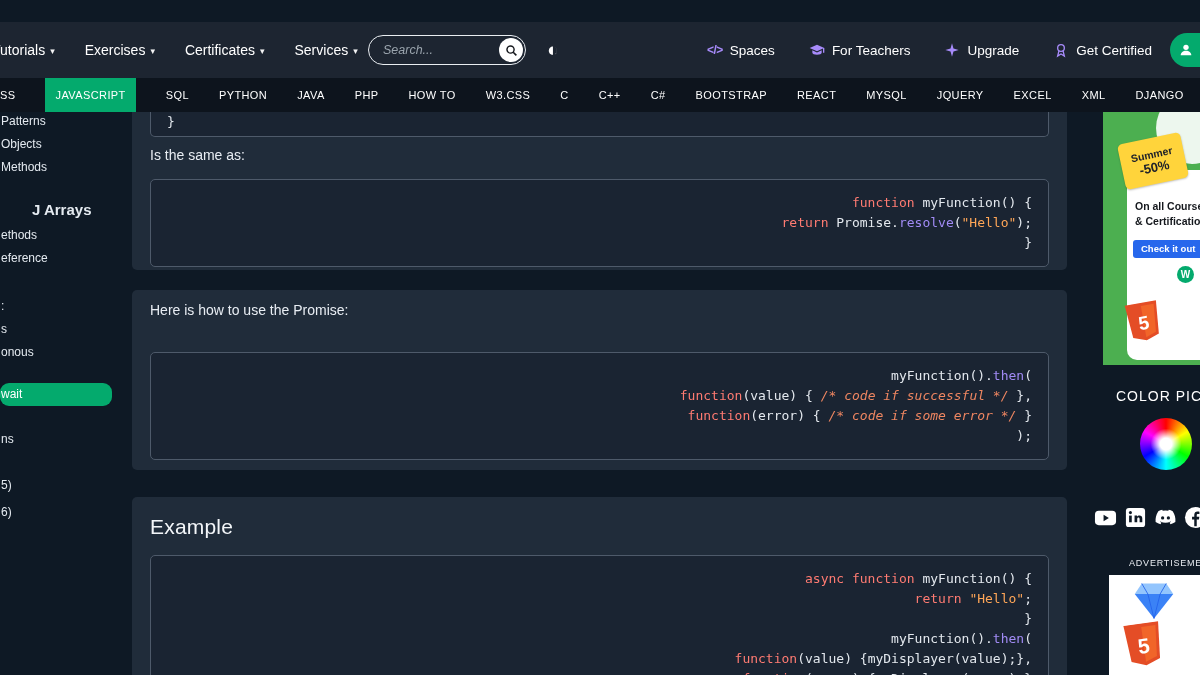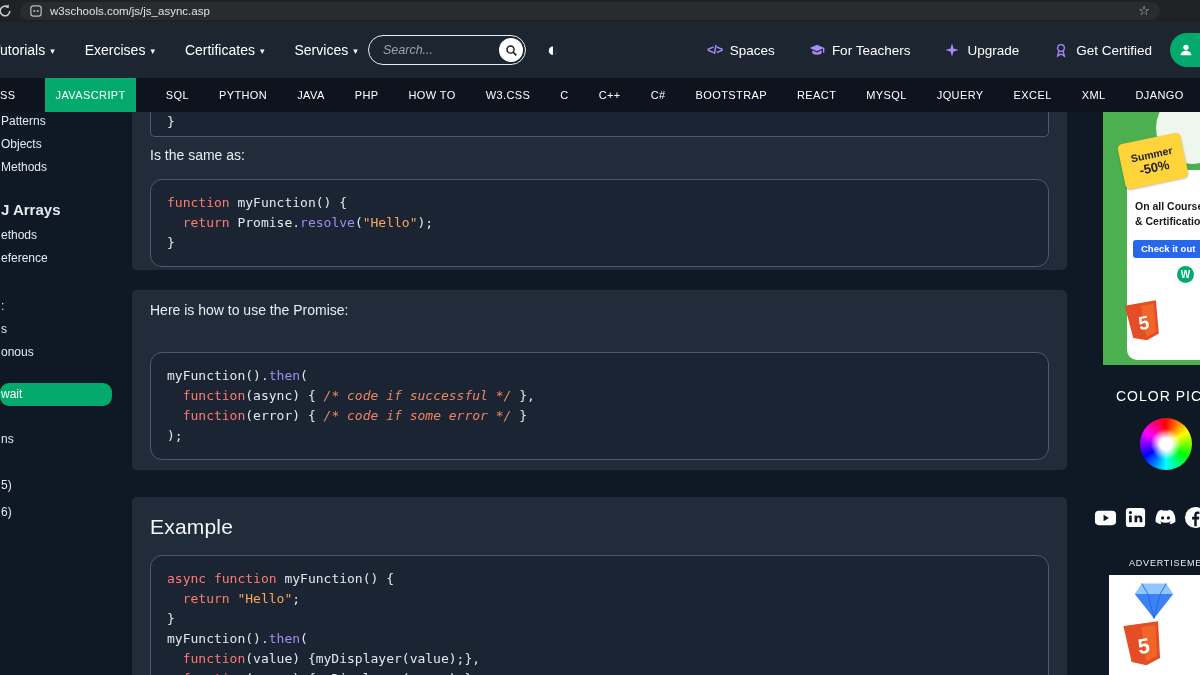--- a/index.html
+++ b/index.html
@@ -46,30 +46,30 @@
   .signin svg{width:16px;height:16px;}
 
   
   .tabbar{position:absolute;left:0;top:78px;width:1200px;height:34px;background:var(--tabbar-bg);display:flex;align-items:center;gap:30px;overflow:hidden;}
   .tab{color:#fff;font-size:11px;font-weight:normal;letter-spacing:.4px;white-space:nowrap;cursor:pointer;line-height:34px;}
   .tab-active{background:var(--green);padding:0 10px;}
 
   
   .sidebar{position:absolute;left:0;top:112px;width:112px;height:563px;background:var(--page-bg);}
   .side-item{position:absolute;left:0;width:112px;height:23px;line-height:23px;font-size:12px;color:#e4eaf0;white-space:nowrap;overflow:hidden;cursor:pointer;padding-left:1px;}
-  .side-heading{font-size:15px;font-weight:bold;height:27px;line-height:27px;}
+  .side-heading{font-size:15px;font-weight:bold;height:27px;line-height:27px;margin-left:31px;}
   .side-selected{background:var(--green);color:#fff;border-radius:9px;}
 
   
   .panel{position:absolute;left:132px;width:935px;background:var(--panel-bg);border-radius:5px;padding:0 18px;}
   .panel-1{top:112px;height:158px;border-radius:0 0 5px 5px;}
   .panel-2{top:290px;height:180px;}
   .panel-3{top:497px;height:200px;}
   .lead{font-size:14px;color:var(--text);}
-  .codeblock{background:var(--code-bg);border:1px solid var(--code-border);border-radius:12px;padding:13px 16px;font-family:"DejaVu Sans Mono","Liberation Mono",monospace;font-size:13px;line-height:20px;}
+  .codeblock{background:var(--code-bg);border:1px solid var(--code-border);border-radius:5px;padding:13px 16px;font-family:"DejaVu Sans Mono","Liberation Mono",monospace;font-size:13px;line-height:20px;text-align:right;}
   .code-stub{background:var(--code-bg);border:1px solid var(--code-border);border-top:none;border-radius:0 0 5px 5px;padding:1px 16px 6px;font-family:"DejaVu Sans Mono","Liberation Mono",monospace;font-size:13px;line-height:17px;}
   .code-line{white-space:pre;}
   .tok-pln{color:#e3e8ee;}
   .tok-kw{color:#ff7b72;}
   .tok-prop{color:#a18bf5;}
   .tok-str{color:#ffa657;}
   .tok-com{color:#ef8661;font-style:italic;}
   .example-title{font-size:21px;color:#f3f6f9;font-weight:400;letter-spacing:.2px;}
 
   
@@ -93,35 +93,20 @@
   .adlabel{position:absolute;left:1129px;top:558px;font-size:9px;color:#e8ecf1;letter-spacing:.8px;white-space:nowrap;}
   .ad2{position:absolute;left:1109px;top:575px;width:91px;height:100px;background:#fff;overflow:hidden;}
   .ad2-diamond{position:absolute;left:24px;top:6px;width:42px;height:40px;}
   .ad2-shield{position:absolute;left:14px;top:48px;width:42px;height:48px;transform:rotate(-8deg);}
 </style>
 </head>
 <body>
 
 <div class="screen">
 
-  <div class="browser">
-    <svg class="reload" viewBox="0 0 20 20">
-      <path d="M16 10a6 6 0 1 1-2-4.5" fill="none" stroke="#c7cace" stroke-width="2"></path>
-      <path d="M14.5 1.5l.3 4.5-4.4-.6z" fill="#c7cace"></path>
-    </svg>
-    <div class="urlpill">
-      <svg class="chip" viewBox="0 0 14 14">
-        <rect x="1" y="1" width="12" height="12" rx="3" fill="none" stroke="#b9bcc1" stroke-width="1.4"></rect>
-        <circle cx="5" cy="7" r="1.2" fill="#b9bcc1"></circle>
-          <circle cx="9" cy="7" r="1.2" fill="#b9bcc1"></circle>
-      </svg>
-      <span class="url">w3schools.com/js/js_async.asp</span>
-      <span class="star">☆</span>
-    </div>
-  </div>
 
   <div class="topnav">
     <nav class="menus">
         <div class="menu-item">
           <span>Tutorials</span>
           <span class="caret">▾</span>
         </div>
         <div class="menu-item">
           <span>Exercises</span>
           <span class="caret">▾</span>
@@ -233,21 +218,21 @@
         <div class="code-line"><span class="tok-kw">function</span><span class="tok-pln"> myFunction() {</span></div>
         <div class="code-line"><span class="tok-pln">  </span><span class="tok-kw">return</span><span class="tok-pln"> Promise.</span><span class="tok-prop">resolve</span><span class="tok-pln">(</span><span class="tok-str">"Hello"</span><span class="tok-pln">);</span></div>
         <div class="code-line"><span class="tok-pln">}</span></div>
       </div>
   </section>
 
   <section class="panel panel-2">
     <p class="lead" style="margin-top:12px">Here is how to use the Promise:</p>
     <div class="codeblock" style="margin-top:34px">
         <div class="code-line"><span class="tok-pln">myFunction().</span><span class="tok-prop">then</span><span class="tok-pln">(</span></div>
-        <div class="code-line"><span class="tok-pln">  </span><span class="tok-kw">function</span><span class="tok-pln">(async) { </span><span class="tok-com">/* code if successful */</span><span class="tok-pln"> },</span></div>
+        <div class="code-line"><span class="tok-pln">  </span><span class="tok-kw">function</span><span class="tok-pln">(value) { </span><span class="tok-com">/* code if successful */</span><span class="tok-pln"> },</span></div>
         <div class="code-line"><span class="tok-pln">  </span><span class="tok-kw">function</span><span class="tok-pln">(error) { </span><span class="tok-com">/* code if some error */</span><span class="tok-pln"> }</span></div>
         <div class="code-line"><span class="tok-pln">);</span></div>
       </div>
   </section>
 
   <section class="panel panel-3">
     <h3 class="example-title" style="margin-top:18px">Example</h3>
     <div class="codeblock" style="margin-top:16px">
         <div class="code-line"><span class="tok-kw">async</span><span class="tok-pln"> </span><span class="tok-kw">function</span><span class="tok-pln"> myFunction() {</span></div>
         <div class="code-line"><span class="tok-pln">  </span><span class="tok-kw">return</span><span class="tok-pln"> </span><span class="tok-str">"Hello"</span><span class="tok-pln">;</span></div>

